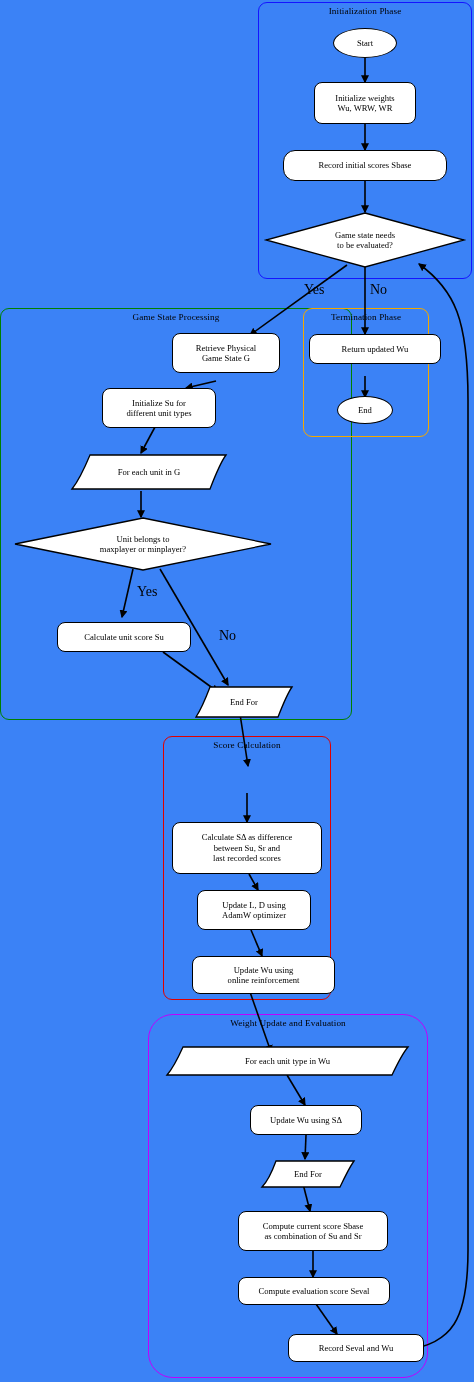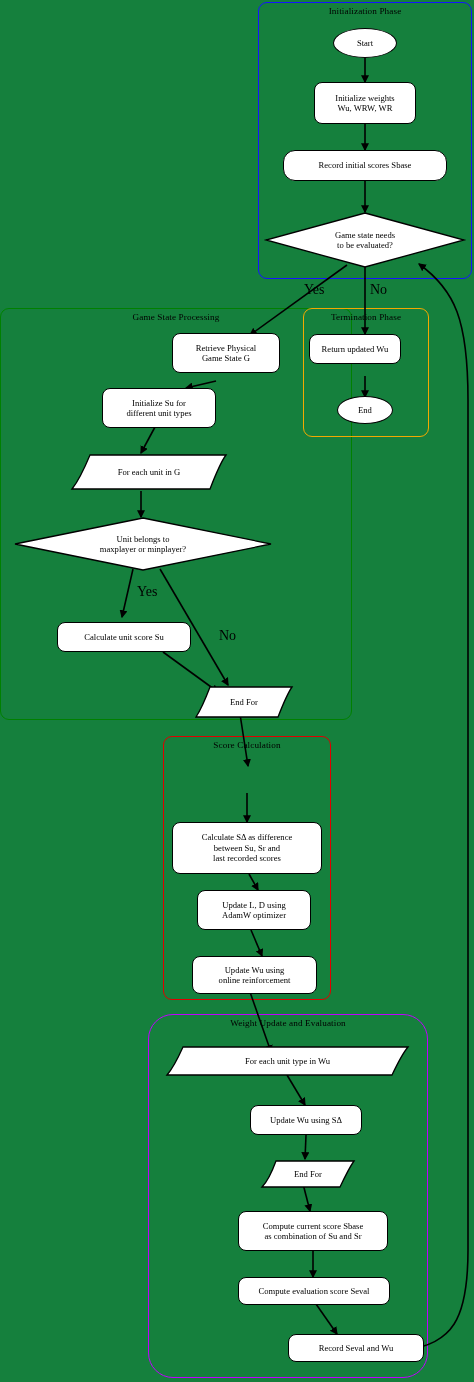--- a/index.html
+++ b/index.html
@@ -4,21 +4,21 @@
 <style>
   html, body {
     margin: 0;
     padding: 0;
     background: #ffffff;
   }
   #canvas {
     position: relative;
     width: 474px;
     height: 1382px;
-    background: #15803d;
+    background: #3b82f6;
     font-family: "Liberation Serif", "DejaVu Serif", serif;
     overflow: hidden;
   }
   svg.layer {
     position: absolute;
     left: 0;
     top: 0;
     width: 474px;
     height: 1382px;
   }
@@ -203,38 +203,38 @@
     <span class="lbl">Calculate unit score Su</span>
   </div>
 
   <div class="node loop" style="left:194px; top:685px; width:100px; height:34px;">
     <svg class="shape-svg" viewBox="0 0 100 34" preserveAspectRatio="none">
       <path d="M 16,2 L 98,2 Q 93,9 84,32 L 2,32 Q 8,23 16,2 Z"></path>
     </svg>
     <span class="lbl">End For</span>
   </div>
 
-  <div class="node process" style="left:309px; top:334px; width:92px; height:30px;">
+  <div class="node process" style="left:309px; top:334px; width:132px; height:30px;">
     <span class="lbl">Return updated Wu</span>
   </div>
 
   <div class="node terminator" style="left:337px; top:396px; width:56px; height:28px;">
     <span class="lbl">End</span>
   </div>
 
 
   <div class="node process" style="left:172px; top:822px; width:150px; height:52px;">
     <span class="lbl">Calculate SΔ as difference<br>between Su, Sr and<br>last recorded scores</span>
   </div>
 
   <div class="node process" style="left:197px; top:890px; width:114px; height:40px;">
     <span class="lbl">Update L, D using<br>AdamW optimizer</span>
   </div>
 
-  <div class="node process" style="left:192px; top:956px; width:125px; height:38px;">
+  <div class="node process" style="left:192px; top:956px; width:143px; height:38px;">
     <span class="lbl">Update Wu using<br>online reinforcement</span>
   </div>
 
   <div class="node loop" style="left:165px; top:1045px; width:245px; height:32px;">
     <svg class="shape-svg" viewBox="0 0 245 32" preserveAspectRatio="none">
       <path d="M 18,2 L 243,2 Q 237,9 227,30 L 2,30 Q 9,22 18,2 Z"></path>
     </svg>
     <span class="lbl">For each unit type in Wu</span>
   </div>
 

